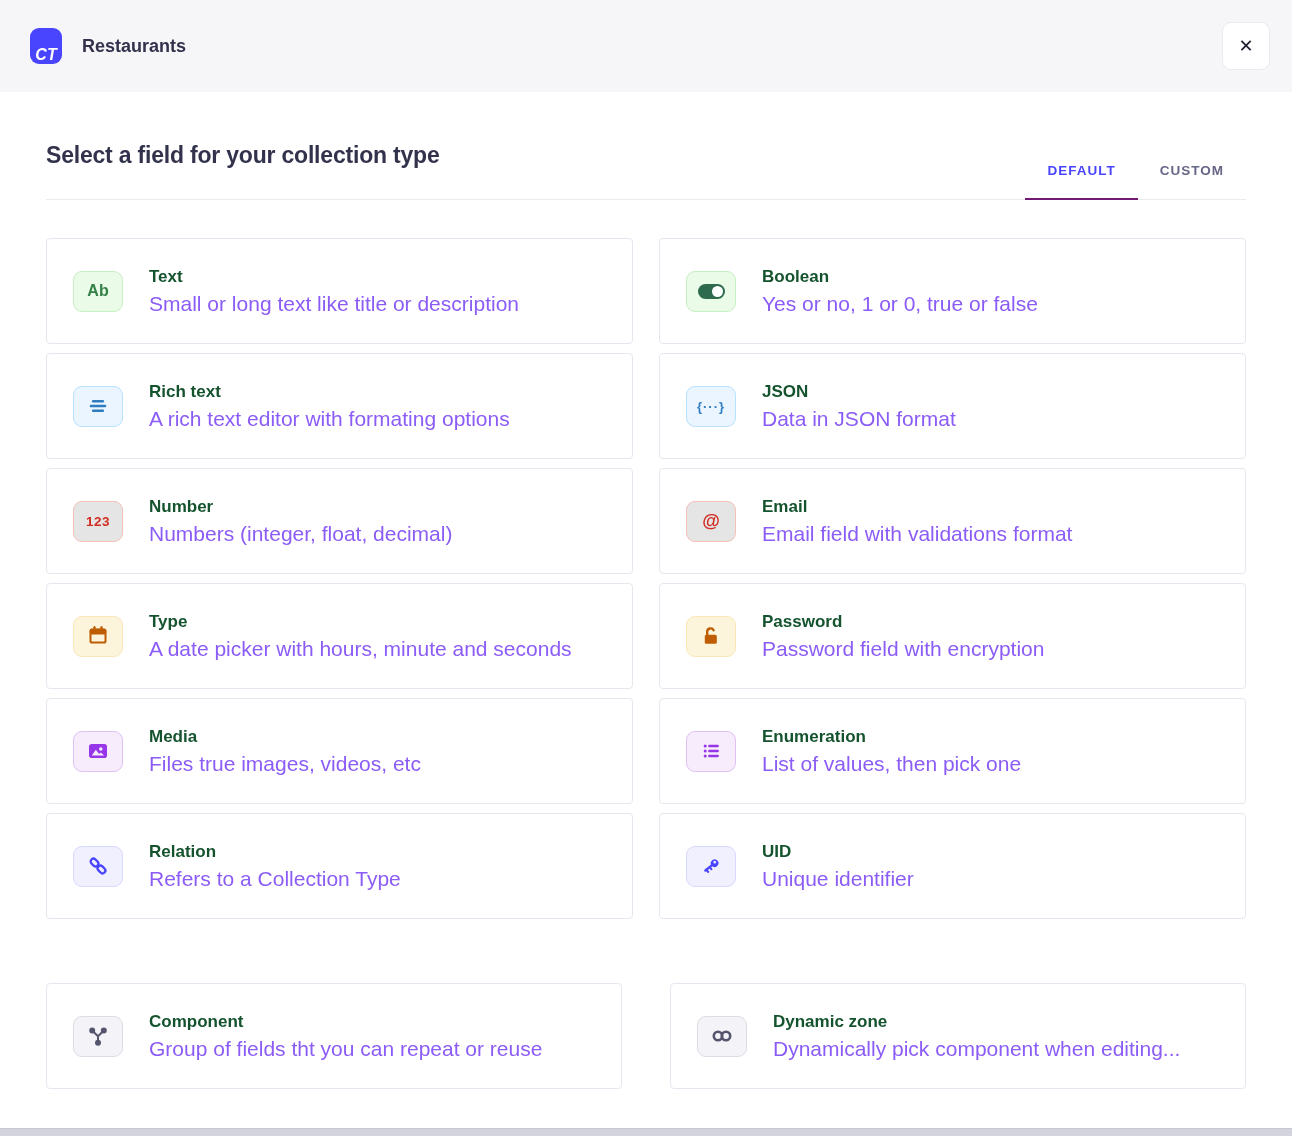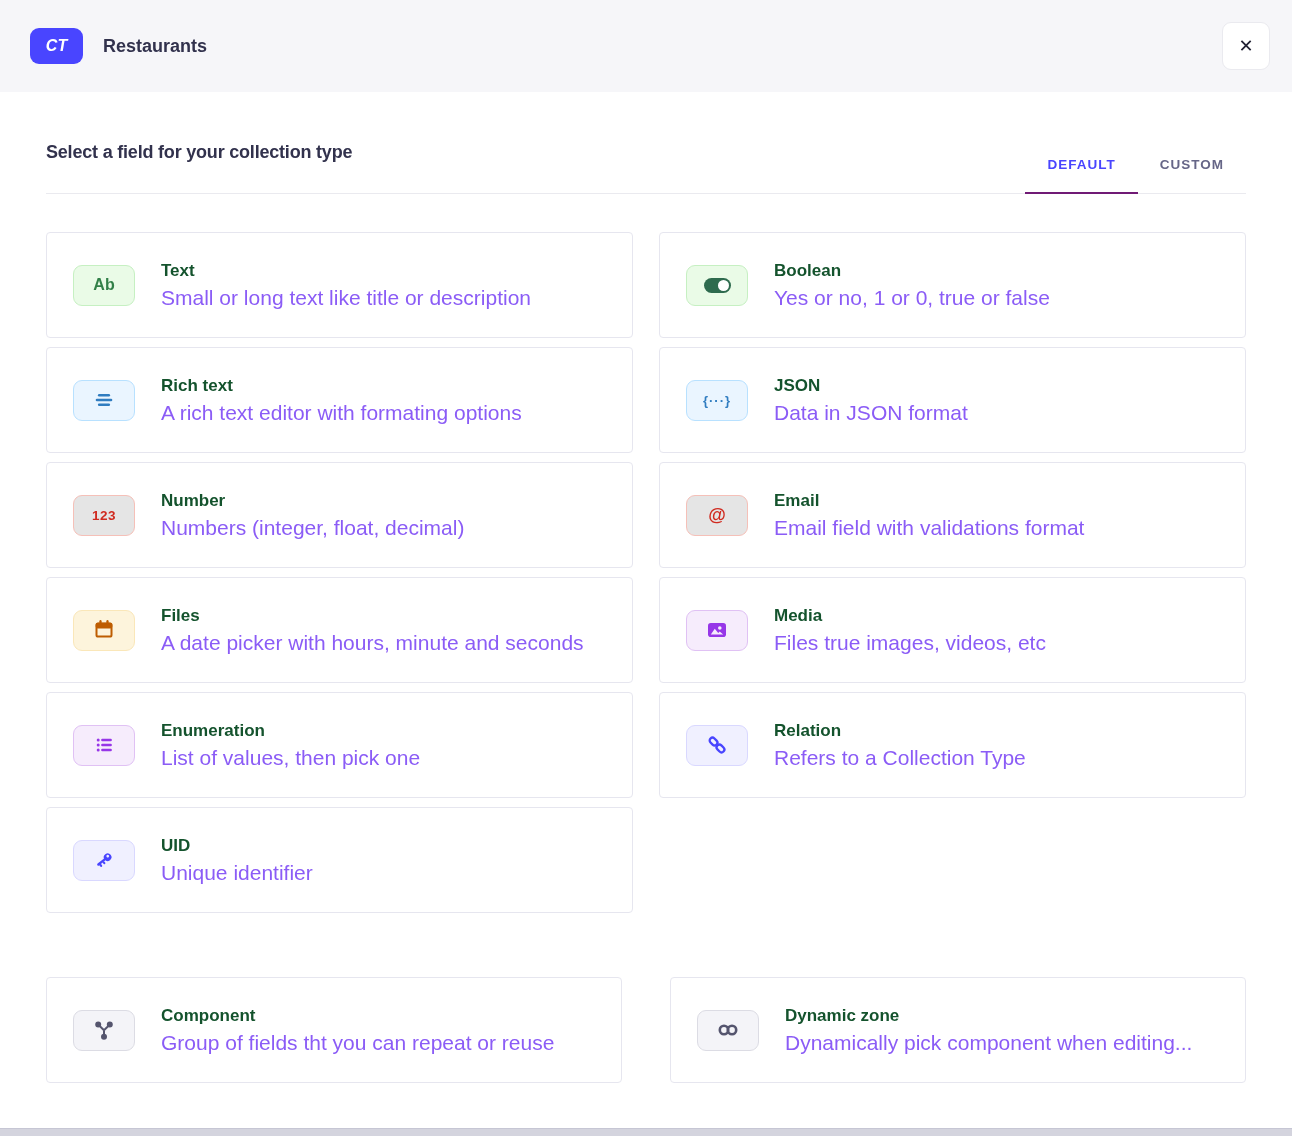--- a/index.html
+++ b/index.html
@@ -13,27 +13,27 @@
     color: #32324d;
   }
   
   .modal-header {
     height: 92px;
     background: #f6f6f9;
     display: flex; align-items: center;
     padding: 0 22px 0 30px;
   }
   .ct-badge {
-    width: 53px; height: 36px;
+    width: 32px; height: 36px;
     background: #4945ff;
     border-radius: 9px;
     color: #fff;
     font-weight: bold; font-style: italic;
     font-size: 16px;
-    display: flex; align-items: center; justify-content: center;
+    display: flex; align-items: flex-end; justify-content: center;
     margin-right: 20px;
   }
   .header-title { font-size: 18px; font-weight: bold; color: #32324d; }
   .close-btn {
     margin-left: auto;
     width: 48px; height: 48px;
     background: #ffffff;
     border: 1px solid #eaeaef;
     border-radius: 9px;
     display: flex; align-items: center; justify-content: center;
@@ -41,21 +41,21 @@
     cursor: pointer;
   }
   
   .content { padding: 0 46px; }
   .titlebar {
     display: flex; justify-content: space-between; align-items: flex-end;
     padding-top: 50px;
     border-bottom: 1px solid #eaeaef;
   }
   .page-title {
-    font-size: 18px; font-weight: bold; color: #32324d;
+    font-size: 23px; font-weight: bold; color: #32324d;
     letter-spacing: -0.2px;
     margin: 0 0 30px 0;
   }
   .tabs { display: flex; }
   .tab {
     font-size: 13.5px; font-weight: bold; letter-spacing: 1px;
     color: #666687;
     padding: 0 22px 21px;
     text-align: center;
     cursor: pointer;
@@ -79,21 +79,21 @@
     height: 106px;
     background: #fff;
     border: 1px solid #e6e6ef;
     border-radius: 4px;
     display: flex; align-items: center;
     padding: 0 24px 0 26px;
     cursor: pointer;
   }
   .icon-box {
     flex: none;
-    width: 62px; height: 41px;
+    width: 50px; height: 41px;
     border-radius: 9px;
     border: 1px solid transparent;
     display: flex; align-items: center; justify-content: center;
     margin-right: 26px;
   }
   .green  { background:#eafbe7; border-color:#c6f0c2; color:#328048; }
   .blue   { background:#eaf5ff; border-color:#b8e1ff; color:#2f7cc0; }
   .red    { background:#e5e5e5; border-color:#f5c0b8; color:#d02b20; }
   .yellow { background:#fdf4dc; border-color:#fae7b9; color:#be5d01; }
   .purple { background:#f6ecfc; border-color:#e0c1f4; color:#9736e8; }
@@ -218,25 +218,37 @@
     <div class="card">
       <div class="icon-box yellow">
         <svg width="24" height="24" viewBox="0 0 24 24">
           <rect x="4.5" y="5.5" width="15" height="13" rx="1.6" fill="none" stroke="currentColor" stroke-width="2"></rect>
           <rect x="4.5" y="5.5" width="15" height="4.2" rx="1.2" fill="currentColor" stroke="currentColor" stroke-width="1.6"></rect>
           <line x1="8.5" y1="3.2" x2="8.5" y2="6" stroke="currentColor" stroke-width="2.2" stroke-linecap="round"></line>
           <line x1="15.5" y1="3.2" x2="15.5" y2="6" stroke="currentColor" stroke-width="2.2" stroke-linecap="round"></line>
         </svg>
       </div>
       <div>
-        <div class="card-title">Files</div>
+        <div class="card-title">Type</div>
         <div class="card-desc">A date picker with hours, minute and seconds</div>
       </div>
     </div>
 
+    <div class="card">
+      <div class="icon-box yellow">
+        <svg width="24" height="24" viewBox="0 0 24 24">
+          <path d="M8.2 11 V7.8 a3.4 3.4 0 0 1 6.4-1.6" fill="none" stroke="currentColor" stroke-width="2.4" stroke-linecap="round"></path>
+          <rect x="5.8" y="10.8" width="12" height="9" rx="1.6" fill="currentColor"></rect>
+        </svg>
+      </div>
+      <div>
+        <div class="card-title">Password</div>
+        <div class="card-desc">Password field with encryption</div>
+      </div>
+    </div>
 
     <div class="card">
       <div class="icon-box purple">
         <svg width="24" height="24" viewBox="0 0 24 24">
           <rect x="3" y="5" width="18" height="14" rx="2.8" fill="currentColor"></rect>
           <circle cx="14.8" cy="10" r="1.8" fill="#f6ecfc"></circle>
           <path d="M5.8 16.4 L9.8 10.8 L13.2 15.1 L14.7 13.4 L18.2 16.4 Z" fill="#f6ecfc"></path>
         </svg>
       </div>
       <div>

